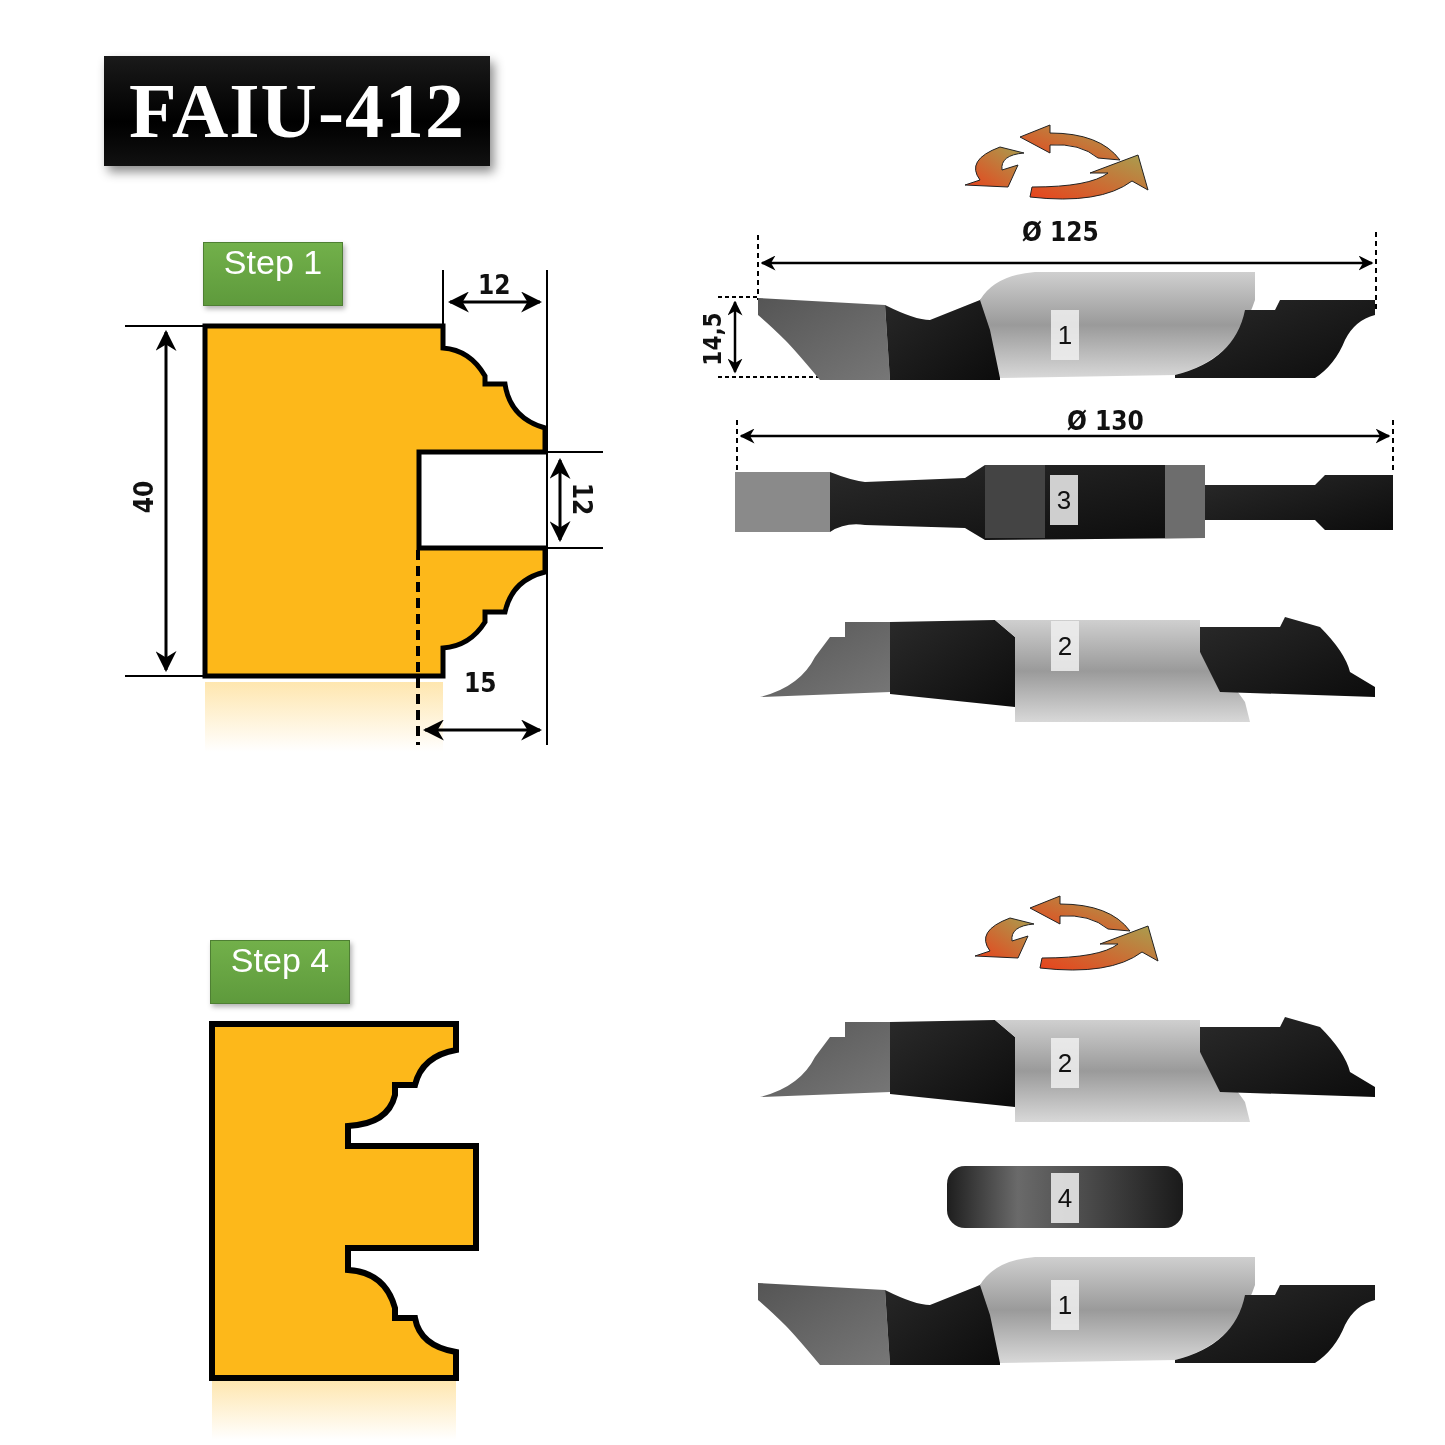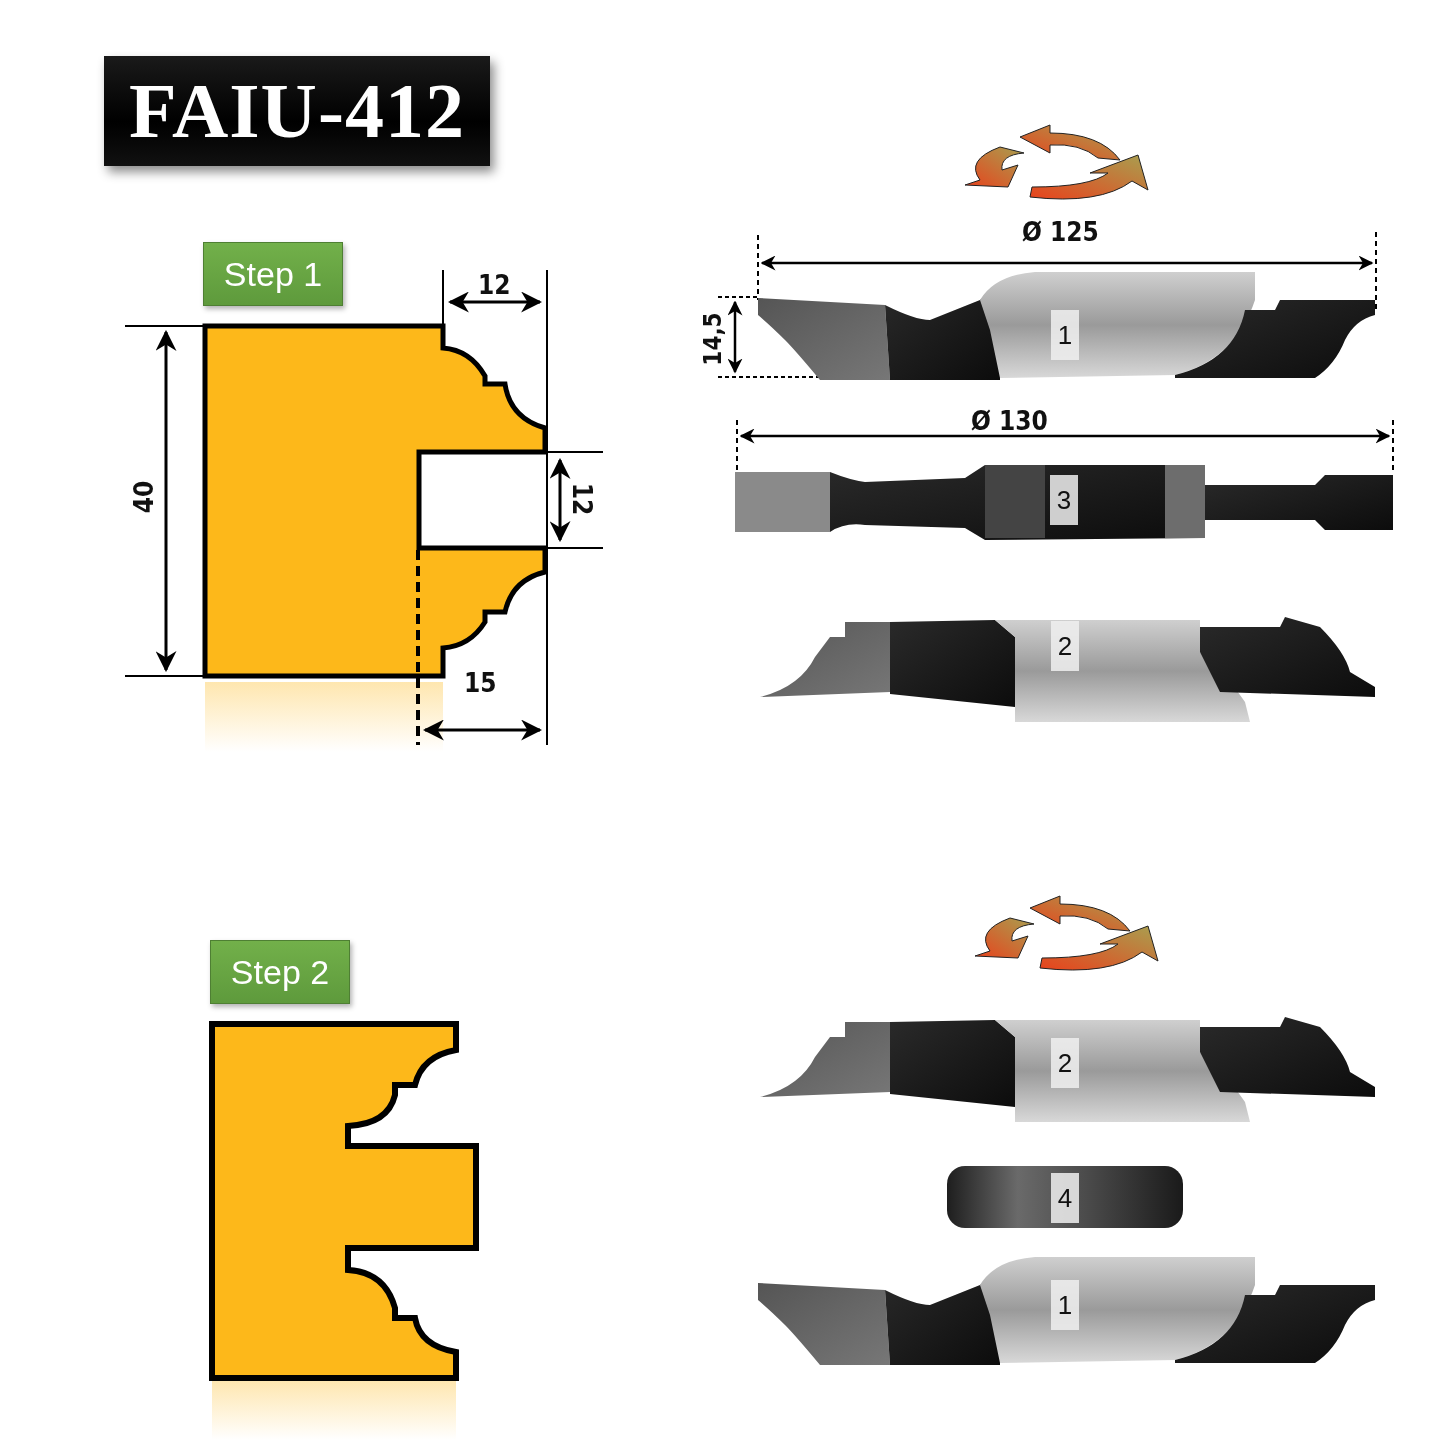--- a/index.html
+++ b/index.html
@@ -10,21 +10,21 @@
     left:56px; top:56px; width:386px; height:110px;
     background:linear-gradient(#1a1a1a, #000 60%, #111);
     box-shadow:4px 6px 10px rgba(0,0,0,0.45);
     display:flex; align-items:center; justify-content:center;margin-left:48px;
   }
   .title-text { color:#fff; font-family:"Liberation Serif","DejaVu Serif",serif;
                 font-weight:bold; font-size:78px; letter-spacing:1px; }
   .step-badge {
     background:linear-gradient(#72b04a,#5e9a3c);
     border:1px solid #4e7f33; box-shadow:2px 3px 5px rgba(0,0,0,0.3);
-    color:#fff; font-size:34px; display:flex; align-items:center; justify-content:center;
+    color:#fff; font-size:34px; display:flex; justify-content:center;
   }
   .dim { font-weight:bold; font-size:26px; color:#111; font-family:"DejaVu Sans Condensed","DejaVu Sans",sans-serif; }
   .label-tag { background:rgba(240,240,240,0.85); color:#111; font-size:26px;
                display:flex; align-items:center; justify-content:center; width:28px; height:50px; }
   svg { position:absolute; overflow:visible; }
 </style>
 </head>
 <body>
 
 <div class="abs title-badge">
@@ -63,21 +63,21 @@
   <line x1="560" y1="460" x2="560" y2="540" stroke="#000" stroke-width="3" marker-start="url(#arr)" marker-end="url(#arr)"></line>
   <line x1="425" y1="730" x2="540" y2="730" stroke="#000" stroke-width="3" marker-start="url(#arr)" marker-end="url(#arr)"></line>
 </svg>
 
 <div class="abs dim" style="left:478px;top:270px;">12</div>
 <div class="abs dim" style="left:128px;top:482px;transform:rotate(-90deg);">40</div>
 <div class="abs dim" style="left:566px;top:484px;transform:rotate(90deg);">12</div>
 <div class="abs dim" style="left:464px;top:668px;">15</div>
 
 <div class="abs step-badge" style="left:210px;top:940px;width:138px;height:62px;">
-  <span>Step 2</span>
+  <span>Step 4</span>
 </div>
 
 <svg width="1445" height="1445" style="left:0;top:0;">
   <defs>
     <linearGradient id="refl2" x1="0" y1="0" x2="0" y2="1">
       <stop offset="0" stop-color="#FDB81A" stop-opacity="0.35"></stop>
       <stop offset="1" stop-color="#FDB81A" stop-opacity="0"></stop>
     </linearGradient>
   </defs>
   <rect x="212" y="1380" width="244" height="60" fill="url(#refl2)"></rect>
@@ -108,21 +108,21 @@
   <line x1="718" y1="297" x2="758" y2="297" stroke="#000" stroke-width="2" stroke-dasharray="4,3"></line>
   <line x1="718" y1="377" x2="833" y2="377" stroke="#000" stroke-width="2" stroke-dasharray="4,3"></line>
   <line x1="735" y1="302" x2="735" y2="372" stroke="#000" stroke-width="2.5" marker-start="url(#arr2)" marker-end="url(#arr2)"></line>
   <line x1="737" y1="420" x2="737" y2="470" stroke="#000" stroke-width="2" stroke-dasharray="5,4"></line>
   <line x1="1393" y1="420" x2="1393" y2="470" stroke="#000" stroke-width="2" stroke-dasharray="5,4"></line>
   <line x1="741" y1="436" x2="1389" y2="436" stroke="#000" stroke-width="2.5" marker-start="url(#arr2)" marker-end="url(#arr2)"></line>
 </svg>
 
 <div class="abs dim" style="left:1022px;top:217px;font-size:26px;">Ø 125</div>
 <div class="abs dim" style="left:686px;top:325px;transform:rotate(-90deg);font-size:24px;">14,5</div>
-<div class="abs dim" style="left:971px;top:406px;font-size:26px;">Ø 130</div>
+<div class="abs dim" style="left:1067px;top:406px;font-size:26px;">Ø 130</div>
 
 <svg width="640" height="110" style="left:755px;top:270px;">
   <defs>
     <linearGradient id="steel" x1="0" y1="0" x2="0" y2="1">
       <stop offset="0" stop-color="#cfcfcf"></stop>
         <stop offset="0.5" stop-color="#9a9a9a"></stop>
         <stop offset="1" stop-color="#d8d8d8"></stop>
     </linearGradient>
     <linearGradient id="dark" x1="0" y1="0" x2="1" y2="1">
       <stop offset="0" stop-color="#2a2a2a"></stop>

